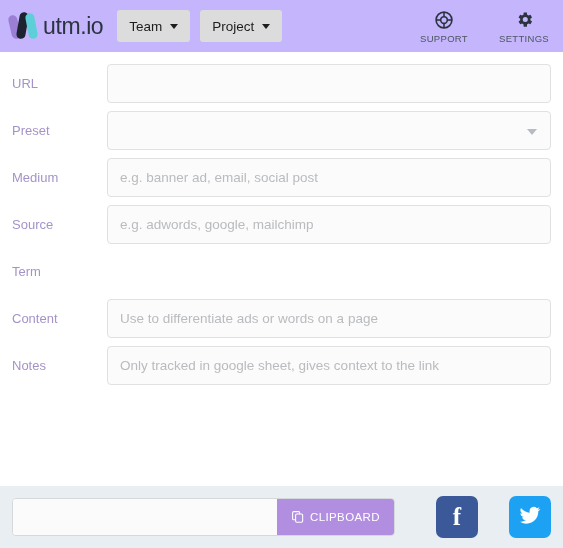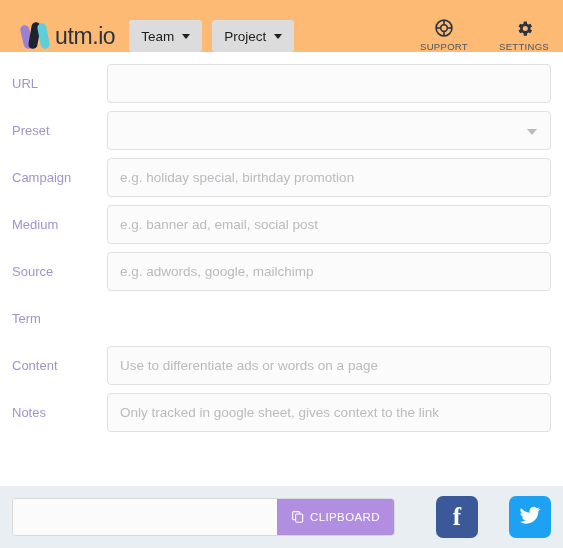--- a/index.html
+++ b/index.html
@@ -14,24 +14,24 @@
     position: relative;
     width: 563px; height: 548px;
     background: #ffffff;
     display: flex;
     flex-direction: column;
   }
 
   
   .header {
     height: 52px;
-    background: #fdba74;
-    display: flex;
-    align-items: flex-end;
-    padding: 0 10px 0 20px;
+    background: #c4b5fd;
+    display: flex;
+    align-items: center;
+    padding: 0 10px 0 8px;
     flex: 0 0 52px;
   }
   .logo-wrap {
     display: flex;
     align-items: center;
     margin-right: 14px;
   }
   .logo-mark {
     width: 34px; height: 32px;
     position: relative;
@@ -290,26 +290,20 @@
     </div>
 
     <div class="row">
       <div class="row-label">Preset</div>
       <div class="fld-wrap">
         <input class="fld" placeholder="" style="">
         <span class="sel-caret"></span>
       </div>
     </div>
 
-    <div class="row">
-      <div class="row-label">Campaign</div>
-      <div class="fld-wrap">
-        <input class="fld" placeholder="e.g. holiday special, birthday promotion" style="">
-      </div>
-    </div>
 
     <div class="row">
       <div class="row-label">Medium</div>
       <div class="fld-wrap">
         <input class="fld" placeholder="e.g. banner ad, email, social post" style="">
       </div>
     </div>
 
     <div class="row">
       <div class="row-label">Source</div>

